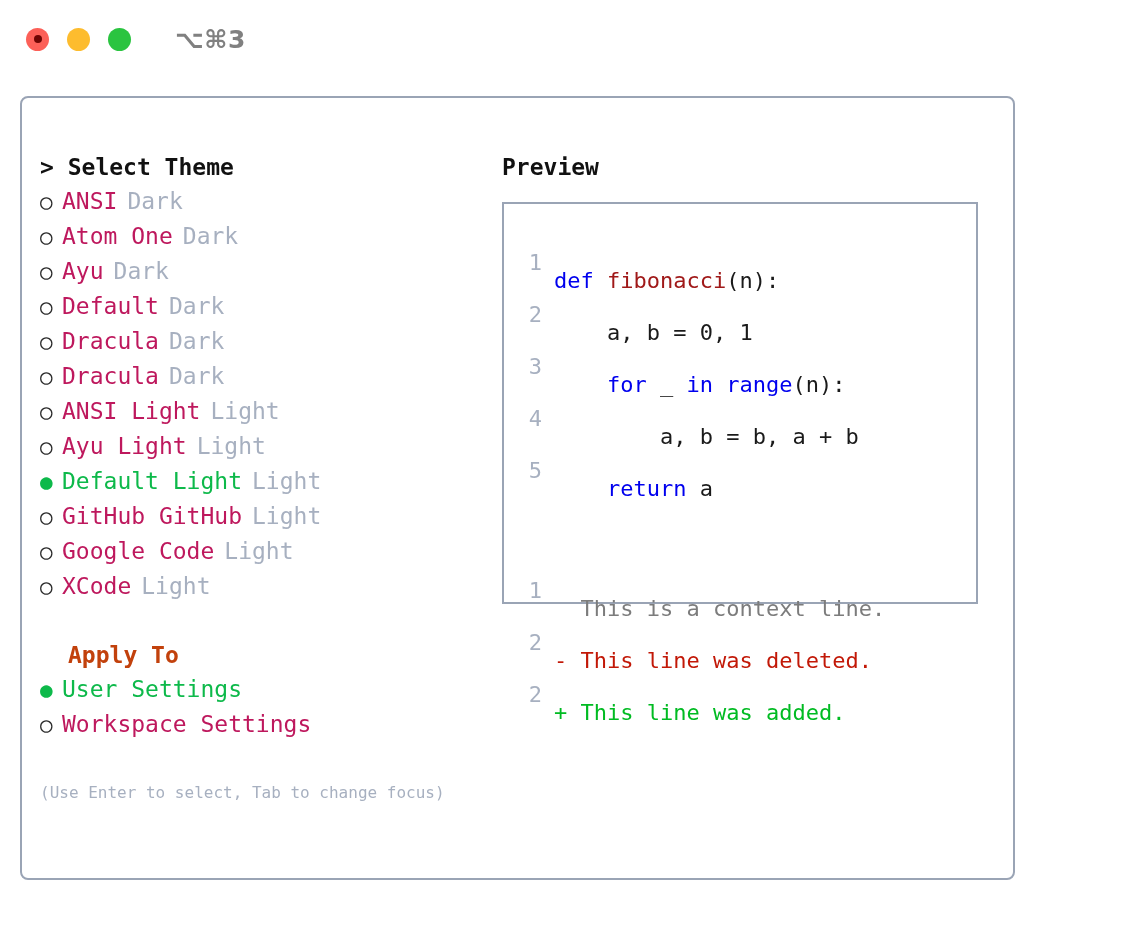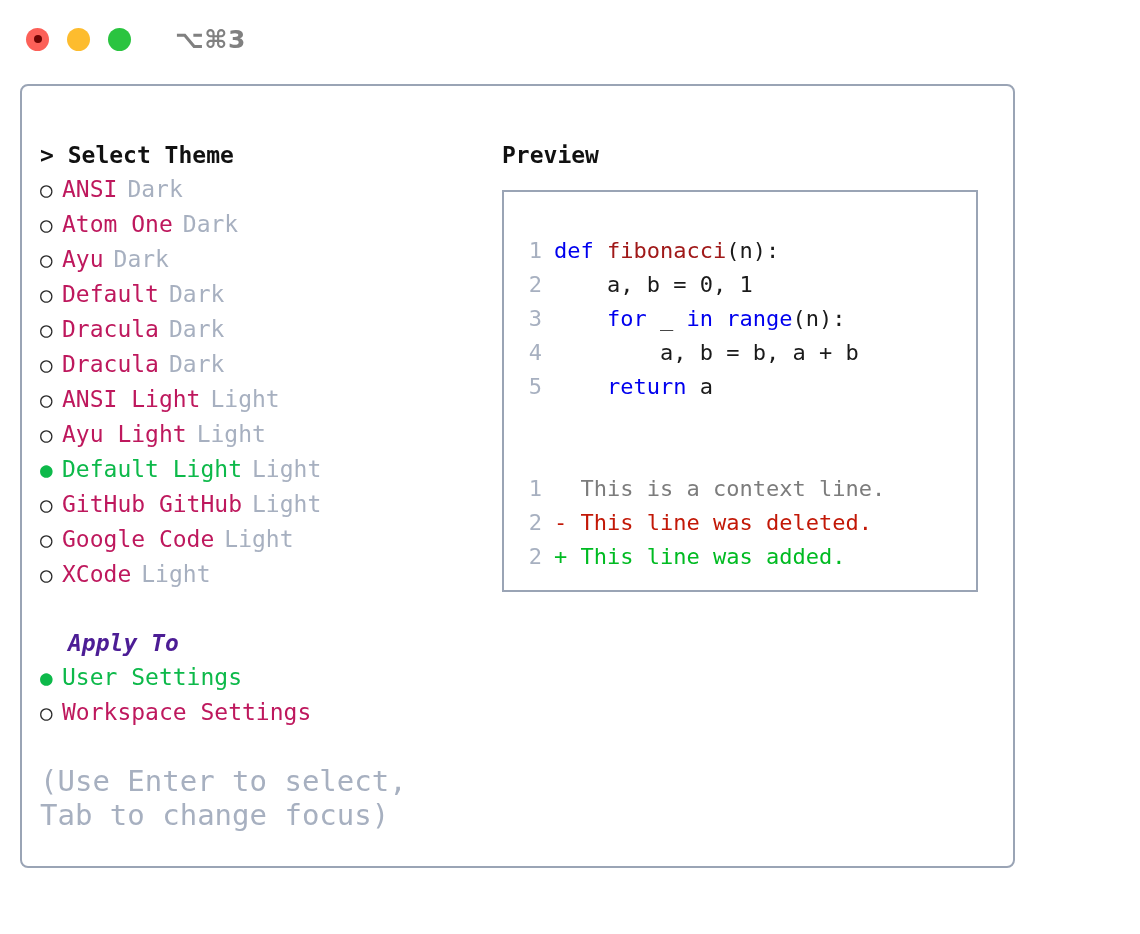--- a/index.html
+++ b/index.html
@@ -66,21 +66,21 @@
     font-weight: 700;
     color: #808080;
     letter-spacing: 0.5px;
     font-family: "DejaVu Sans", "Liberation Sans", sans-serif;
   }
 
   
   .panel {
     position: absolute;
     left: 20px;
-    top: 84px;
+    top: 96px;
     width: 995px;
     height: 784px;
     border: 2px solid #9aa4b5;
     border-radius: 8px;
     box-sizing: border-box;
     background: #ffffff;
   }
 
   
   .left-col {
@@ -126,30 +126,29 @@
   .opt-tag {
     color: #a7b0c0;
     margin-left: 10px;
   }
 
   .group-gap { height: 34px; }
 
   .subheading {
     font-size: 23px;
     font-weight: 700;
-    color: #4c1d95;
+    color: #c2410c;
     line-height: 34px;
     padding-left: 28px;
     white-space: pre;
-    font-style: italic;
   }
 
   .hint {
     margin-top: 34px;
-    font-size: 29px;
+    font-size: 16px;
     line-height: 34px;
     color: #a7b0c0;
     width: 410px;
     white-space: pre-wrap;
   }
 
   
   .preview-title {
     font-size: 23px;
     font-weight: 700;
@@ -172,21 +171,21 @@
     display: flex;
   }
   .lnum {
     display: inline-block;
     width: 30px;
     flex: 0 0 30px;
     text-align: right;
     color: #a7b0c0;
     margin-right: 12px;
   }
-  .code-body { white-space: pre; color: #2b2b2b; }
+  .code-body { white-space: pre; color: #2b2b2b; margin-top: 18px; }
   .kw   { color: #0000ee; }
   .fn   { color: #a01919; }
   .plain{ color: #1a1a1a; }
   .blank-line { height: 34px; }
   .ctx  { color: #7c7c7c; }
   .del  { color: #c21807; }
   .add  { color: #00bb22; }
 </style>
 </head>
 <body>

